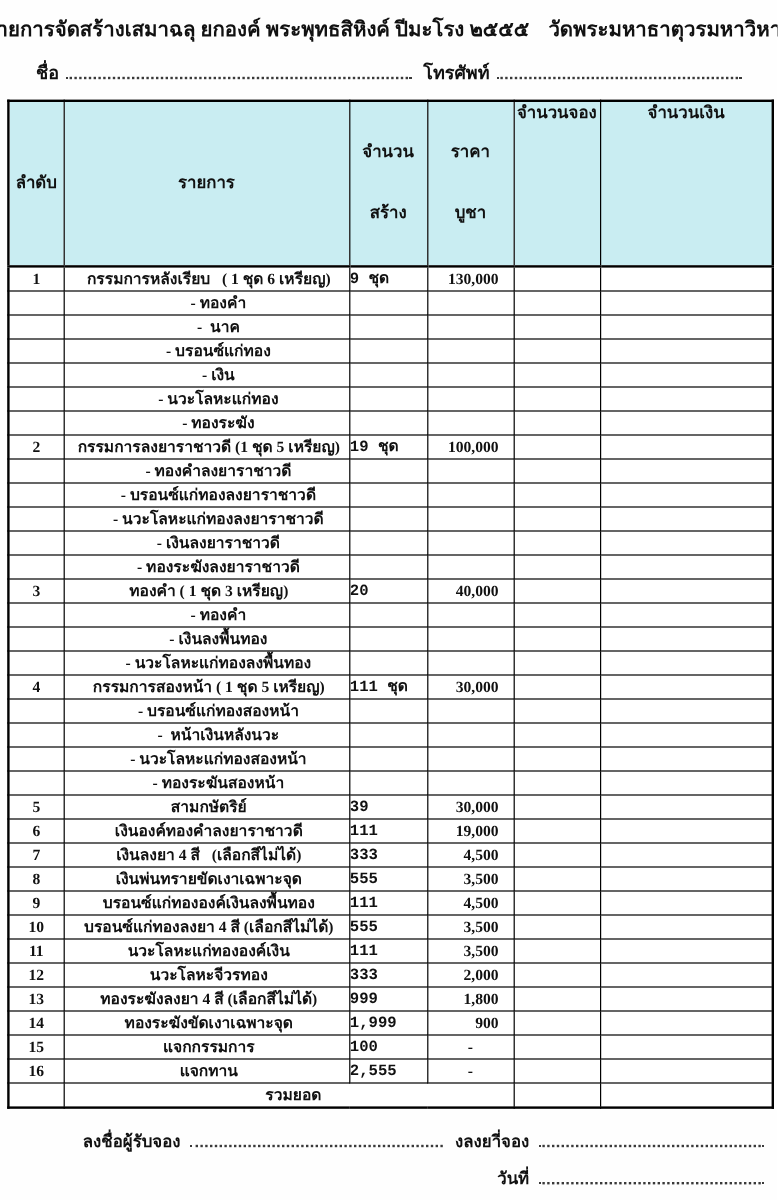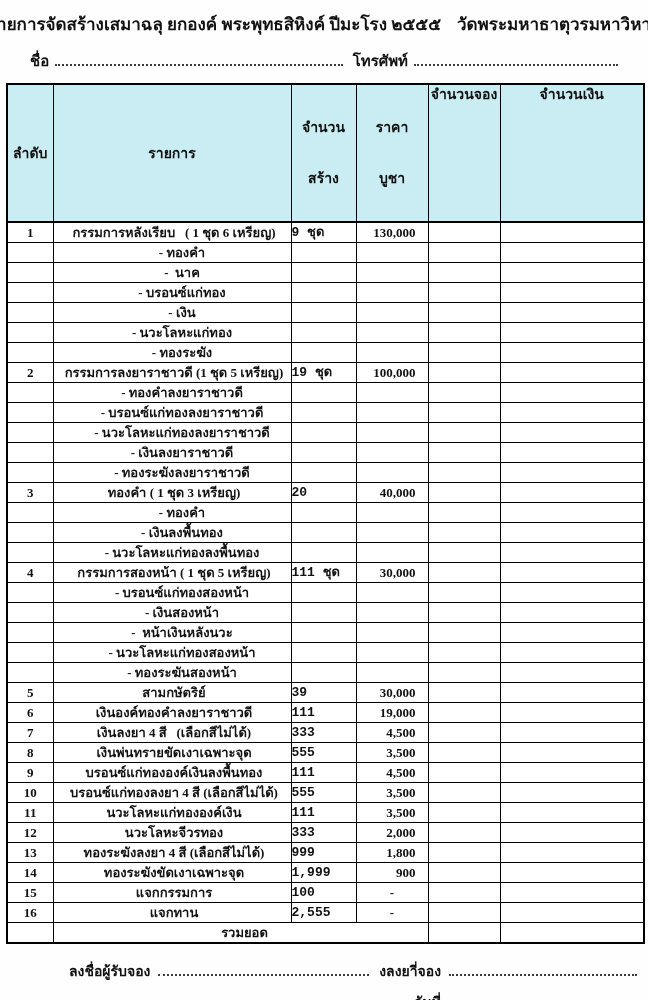--- a/index.html
+++ b/index.html
@@ -255,28 +255,20 @@
         <tr class="sub">
     <td class="c-no"></td>
     <td class="c-item">- บรอนซ์แก่ทองสองหน้า</td>
     <td class="c-qty"></td>
     <td class="c-price"></td>
     <td class="c-reserve"></td>
     <td class="c-amount"></td>
   </tr>
         <tr class="sub">
     <td class="c-no"></td>
-    <td class="c-item">- เงินสองหน้า</td>
-    <td class="c-qty"></td>
-    <td class="c-price"></td>
-    <td class="c-reserve"></td>
-    <td class="c-amount"></td>
-  </tr>
-        <tr class="sub">
-    <td class="c-no"></td>
     <td class="c-item">-  หน้าเงินหลังนวะ</td>
     <td class="c-qty"></td>
     <td class="c-price"></td>
     <td class="c-reserve"></td>
     <td class="c-amount"></td>
   </tr>
         <tr class="sub">
     <td class="c-no"></td>
     <td class="c-item">- นวะโลหะแก่ทองสองหน้า</td>
     <td class="c-qty"></td>

